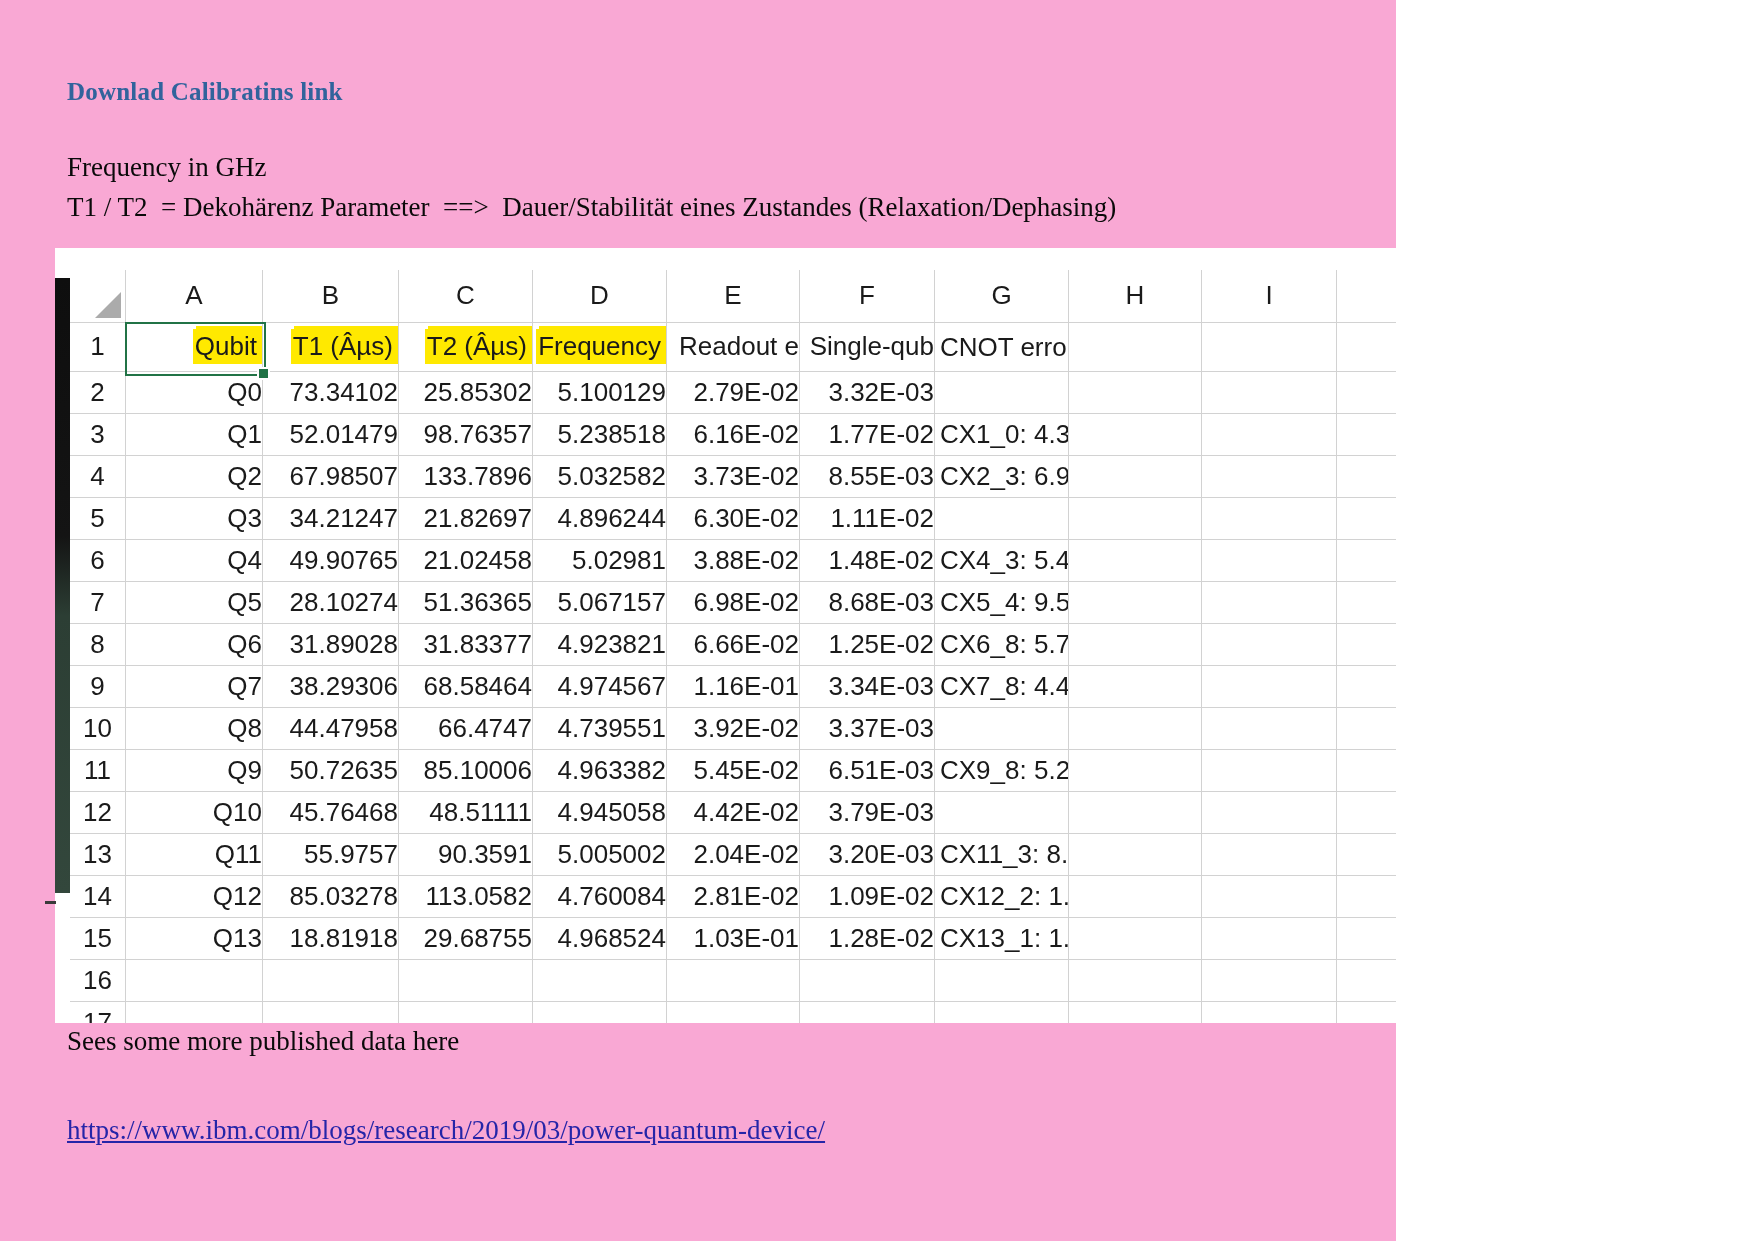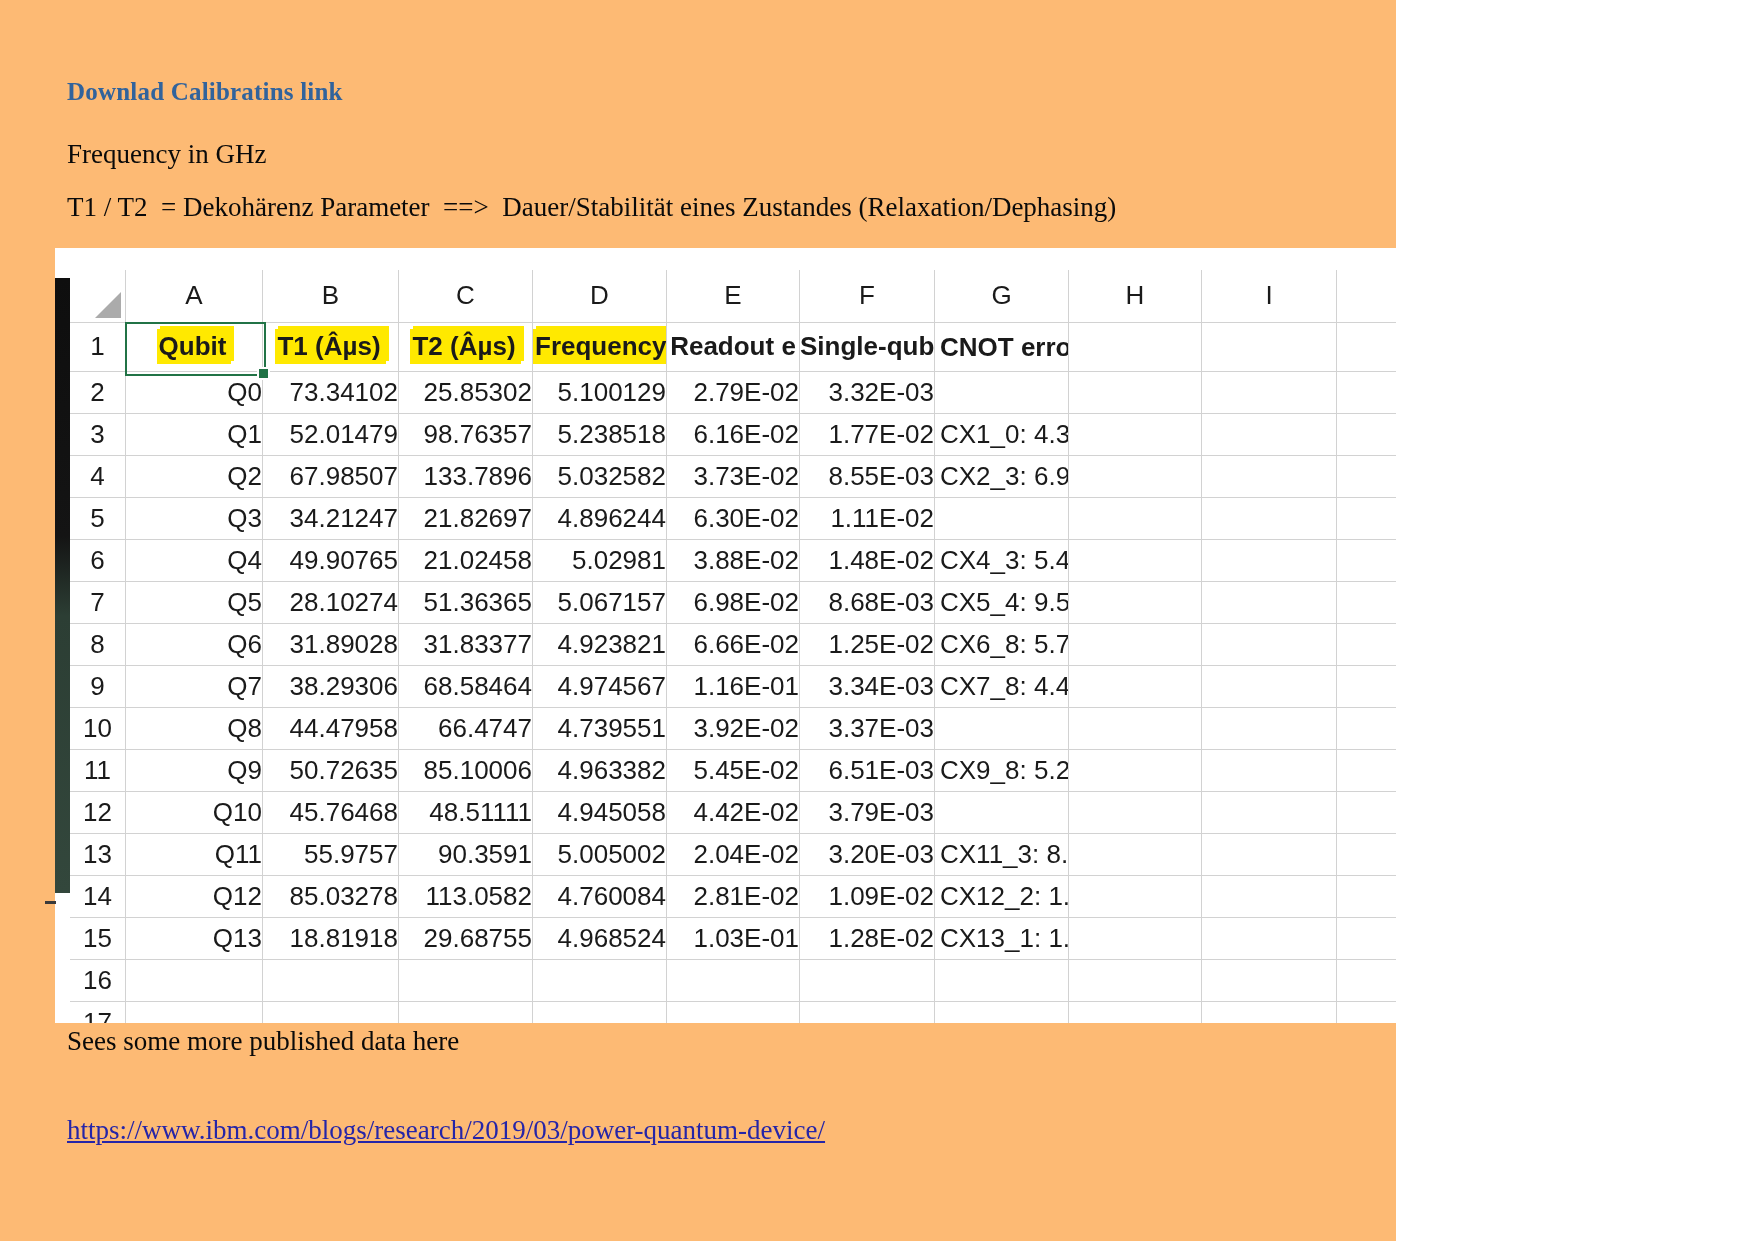--- a/index.html
+++ b/index.html
@@ -1,23 +1,23 @@
 <!DOCTYPE html>
 <html><head>
 <meta charset="utf-8">
 <style>
   html,body{margin:0;padding:0;background:#fff;}
-  #page{position:relative;width:1396px;height:1241px;background:#fdba74;overflow:hidden;
+  #page{position:relative;width:1396px;height:1241px;background:#f9a8d4;overflow:hidden;
         font-family:"Liberation Serif", serif;color:#000;}
 
   
   .doc-heading{position:absolute;left:67px;top:78px;font-size:25px;font-weight:bold;
                color:#31639C;letter-spacing:.2px;}
   .doc-line{position:absolute;left:67px;font-size:27px;white-space:pre-wrap;color:#0a0a0a;}
-  #line1{top:139px;}
+  #line1{top:152px;}
   #line2{top:192px;text-align:center;}
   .doc-footer{position:absolute;left:67px;top:1026px;font-size:27px;color:#0a0a0a;}
   .doc-link{position:absolute;left:67px;top:1079px;font-size:27px;color:#2525A8;
             text-decoration:underline;margin-top:36px;}
 
   
   #sheet{position:absolute;left:55px;top:248px;width:1632px;height:775px;
          background:#fff;overflow:hidden;font-family:"Liberation Sans", sans-serif;}
   #darkstrip{position:absolute;left:0;top:30px;width:15px;height:615px;
              background:linear-gradient(#0e0e0e 0%, #141414 42%, #2c3e34 55%, #33473c 100%);}
@@ -34,21 +34,21 @@
   td.colhdr.sel{background:#DCDCDC;border-bottom:2px solid #217346;color:#1F6B45;}
   td.corner{background:#E6E6E6;border-right:1px solid #9E9E9E;border-bottom:1px solid #9E9E9E;
             position:relative;}
   .corner-tri{position:absolute;right:4px;bottom:4px;width:0;height:0;border-style:solid;
               border-width:0 0 26px 26px;border-color:transparent transparent #ABABAB transparent;}
   td.rowhdr{background:#E6E6E6;border-right:1px solid #9E9E9E;border-bottom:1px solid #C9C9C9;
             text-align:center;font-size:25px;color:#404040;}
   td.rowhdr.sel{color:#217346;}
   td.cell-text{text-align:right;padding-left:6px;}
   td.cell-num{text-align:right;padding-right:9px;}
-  td.cell-head{text-align:center;padding-left:5px;font-weight:bold;}
+  td.cell-head{text-align:right;padding-left:5px;}
   td.cnot{position:relative;}
   .cnot span{position:absolute;left:0;top:50%;transform:translateY(-50%);
              background:#fff;padding:2px 8px 2px 5px;white-space:nowrap;z-index:2;}
   .hl{background:#FFE900;padding:2px 5px 3px 2px;box-shadow:3px -3px 0 0 #FFE900;}
   #selbox{position:absolute;left:70px;top:74px;width:137px;height:50px;
           border:2px solid #217346;z-index:3;pointer-events:none;}
   #selhandle{position:absolute;right:-6px;bottom:-6px;width:9px;height:9px;background:#217346;
              border:2px solid #fff;}
   #minusdash{position:absolute;left:45px;top:901px;width:11px;height:3px;background:#3a3a3a;}
 </style>

